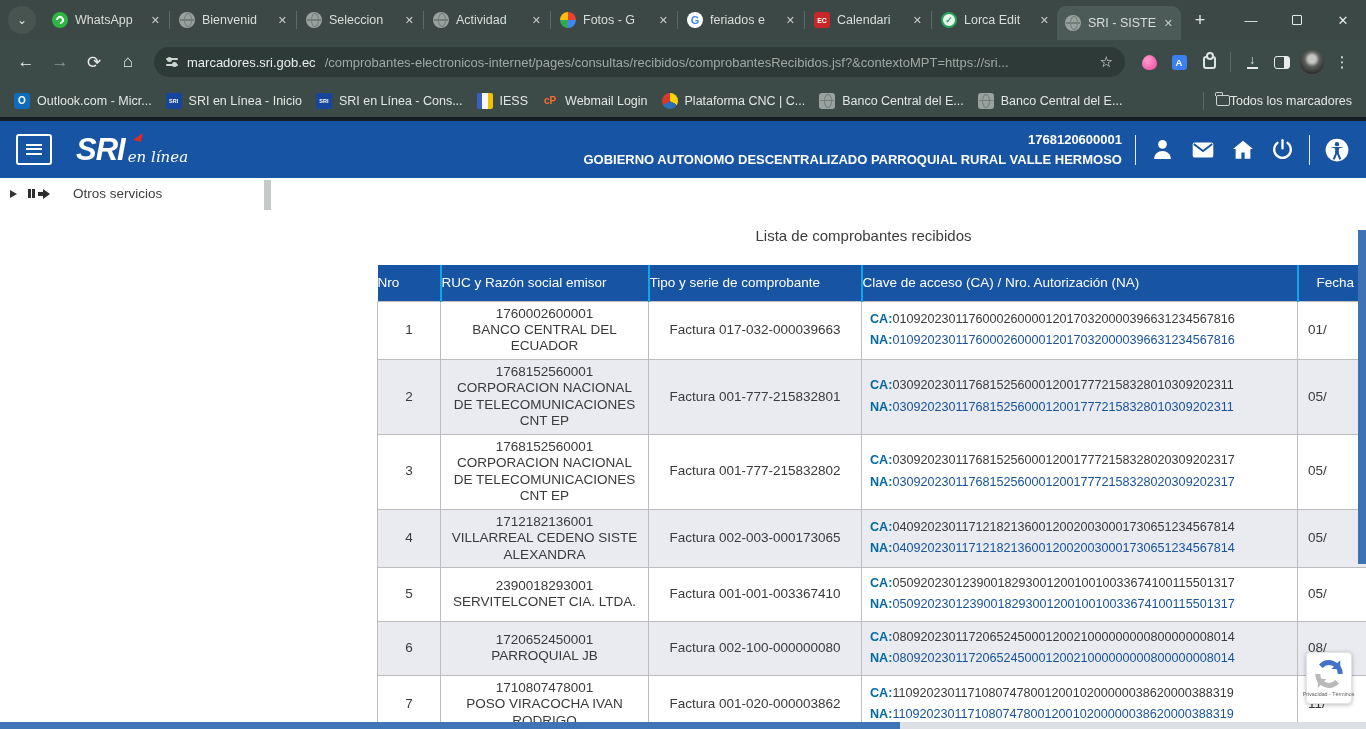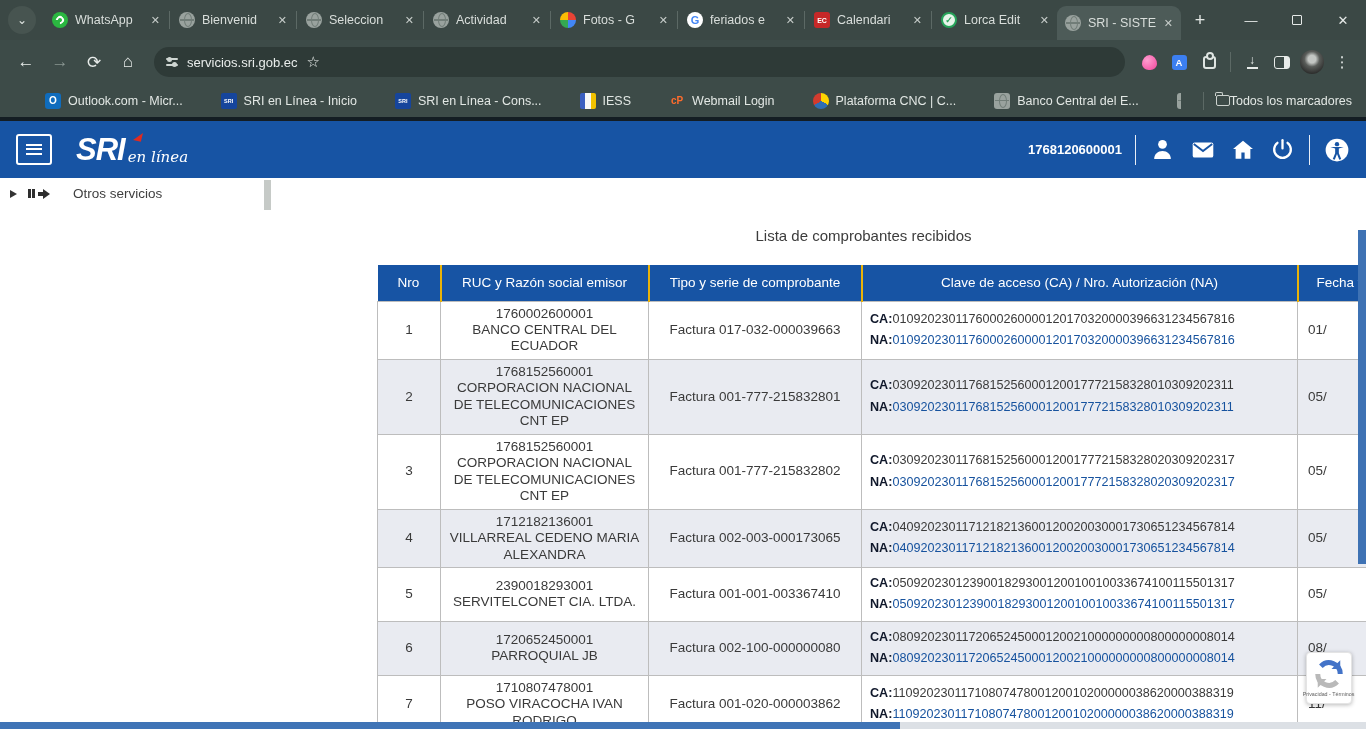--- a/index.html
+++ b/index.html
@@ -102,26 +102,26 @@
   .goicon .b { width:2.5px; height:9px; background:#2e2e2e; }
   .goicon .stem { width:5px; height:4px; background:#2e2e2e; margin-left:1.5px; }
   .goicon .head { width:0; height:0; border-left:7px solid #2e2e2e; border-top:5.5px solid transparent; border-bottom:5.5px solid transparent; margin-left:-1px; }
   .side-label { font-size:13.5px; color:#3f3f3f; margin-left:12px; }
   .side-scroll { position:absolute; left:264px; top:2px; width:7px; height:30px; background:#c6cac7; }
 
   .page-title { position:absolute; top:49px; left:377px; right:16px; text-align:center; font-size:15px; color:#3c3c3c; }
 
   .table-wrap { position:absolute; top:87px; left:377px; right:0; height:457px; overflow:hidden; }
   table { border-collapse:collapse; table-layout:fixed; width:1160px; font-size:13.5px; }
-  thead th { background:#1754a4; color:#fff; font-weight:normal; font-size:13.5px; height:36px; border-right:2px solid #eab308; text-align:center; }
+  thead th { background:#1754a4; color:#fff; font-weight:normal; font-size:13.5px; height:36px; border-right:2px solid #0ea5e9; text-align:left; }
   thead th:last-child { border-right:none; text-align:left; padding-left:18px; }
   tbody td { border:1px solid #bdbdbd; vertical-align:middle; text-align:center; padding:4px 6px; line-height:1.22; }
   tbody tr.alt { background:#e9ebf1; }
   .c-clave { text-align:left !important; padding:5px 8px !important; font-size:12.6px; line-height:1.7 !important; white-space:nowrap; overflow:hidden; }
-  .c-clave b { color:#0f172a; }
+  .c-clave b { color:#0369a1; }
   .na-link { color:#16529e; text-decoration:none; }
   .c-fecha { text-align:left !important; padding-left:10px !important; }
 
   .vscroll { position:absolute; top:52px; right:0; width:8px; height:334px; background:#3e72b4; z-index:5; }
   .hscroll { position:absolute; left:0; right:0; bottom:0; height:7px; background:#dce0e5; z-index:6; }
   .hthumb { width:900px; height:7px; background:#3f74b6; }
 
   .recaptcha { position:absolute; top:474px; right:14px; width:46px; height:52px; background:#fff; border:1px solid #e4e4e4; border-radius:4px; box-shadow:0 1px 4px rgba(0,0,0,.28); display:flex; flex-direction:column; align-items:center; justify-content:center; gap:1px; z-index:7; }
   .recaptcha small { font-size:6.5px; color:#5f5f5f; white-space:nowrap; transform:scale(.82); }
 </style>
@@ -197,21 +197,22 @@
 <div class="toolbar">
   <div class="nav-ic">←</div>
   <div class="nav-ic dim">→</div>
   <div class="nav-ic">⟳</div>
   <div class="nav-ic">⌂</div>
   <div class="addr">
     <span class="tune">
         <i></i>
         <i></i>
       </span>
-    <span class="host">servicios.sri.gob.ec</span>
+    <span class="host">marcadores.sri.gob.ec</span>
+      <span class="path">/comprobantes-electronicos-internet/pages/consultas/recibidos/comprobantesRecibidos.jsf?&amp;contextoMPT=https://sri...</span>
     <span class="star">☆</span>
   </div>
   <div class="ext">
       <span class="ic-pink"></span>
     </div>
   <div class="ext">
       <span class="ic-translate"></span>
     </div>
   <div class="ext">
       <span class="ic-ext"></span>
@@ -228,21 +229,21 @@
     </div>
   <div class="ext">
       <span class="avatar"></span>
     </div>
   <div class="ext">
       <span class="ic-kebab">⋮</span>
     </div>
 </div>
 
 <div class="bookmarks">
-  <div id="bms" style="display:flex;align-items:center;gap:38px;min-width:0;overflow:hidden;margin-left:31px;">
+  <div id="bms" style="display:flex;align-items:center;gap:14px;min-width:0;overflow:hidden;">
       <div class="bm">
         <span class="bm-icon icon-outlook"></span>
         <span>Outlook.com - Micr...</span>
       </div>
       <div class="bm">
         <span class="bm-icon icon-sri"></span>
         <span>SRI en Línea - Inicio</span>
       </div>
       <div class="bm">
         <span class="bm-icon icon-sri"></span>
@@ -281,20 +282,21 @@
 <div class="sri-header">
   <div class="burger"></div>
   <div class="logo">
     <span class="logo-main">SRI</span>
     <span class="logo-accent"></span>
     <span class="logo-sub">en línea</span>
   </div>
   <div class="hdr-right">
     <div class="hdr-id">
       <div>1768120600001</div>
+      <div>GOBIERNO AUTONOMO DESCENTRALIZADO PARROQUIAL RURAL VALLE HERMOSO</div>
     </div>
     <span class="hdr-sep"></span>
     <span class="hdr-ic">
       <svg viewBox="0 0 24 24" width="25" height="25" fill="#fff">
           <circle cx="12" cy="7" r="4.2"></circle>
           <path d="M4 21c0-4.4 3.6-7.5 8-7.5s8 3.1 8 7.5z"></path>
         </svg>
     </span>
     <span class="hdr-ic">
       <svg viewBox="0 0 24 24" width="26" height="26">
@@ -395,21 +397,21 @@
             <td class="c-clave">
               <div class="kv ca"><b>CA:</b><span>0309202301176815256000120017772158328020309202317</span></div>
               <div class="kv na"><b>NA:</b><a class="na-link">0309202301176815256000120017772158328020309202317</a></div>
             </td>
             <td class="c-fecha">05/</td>
           </tr>
           <tr class="alt">
             <td class="c-nro">4</td>
             <td class="c-emisor">
               <div class="ruc">1712182136001</div>
-              <div class="razon">VILLARREAL CEDENO MARIA ALEXANDRA</div>
+              <div class="razon">VILLARREAL CEDENO SISTE ALEXANDRA</div>
             </td>
             <td class="c-tipo">Factura 002-003-000173065</td>
             <td class="c-clave">
               <div class="kv ca"><b>CA:</b><span>0409202301171218213600120020030001730651234567814</span></div>
               <div class="kv na"><b>NA:</b><a class="na-link">0409202301171218213600120020030001730651234567814</a></div>
             </td>
             <td class="c-fecha">05/</td>
           </tr>
           <tr class="">
             <td class="c-nro">5</td>

